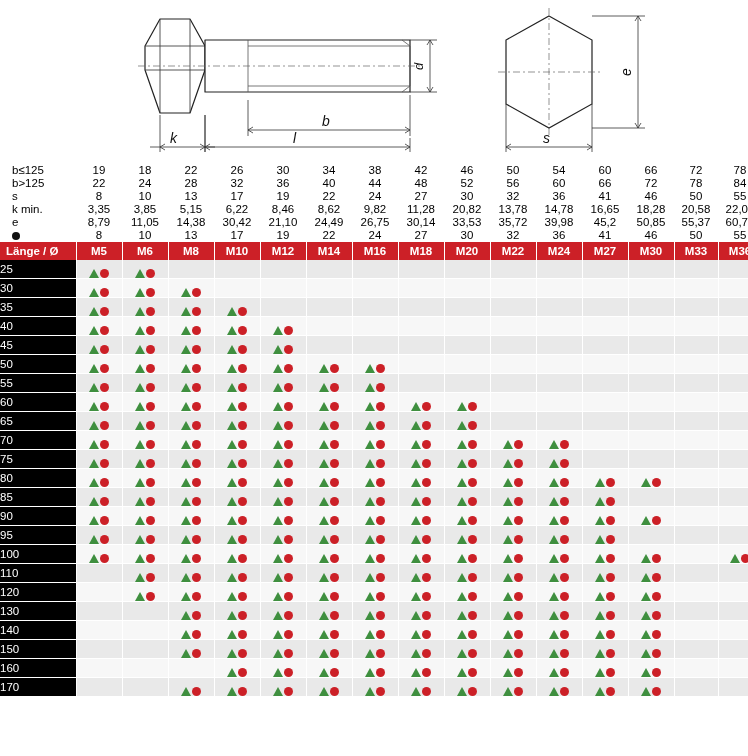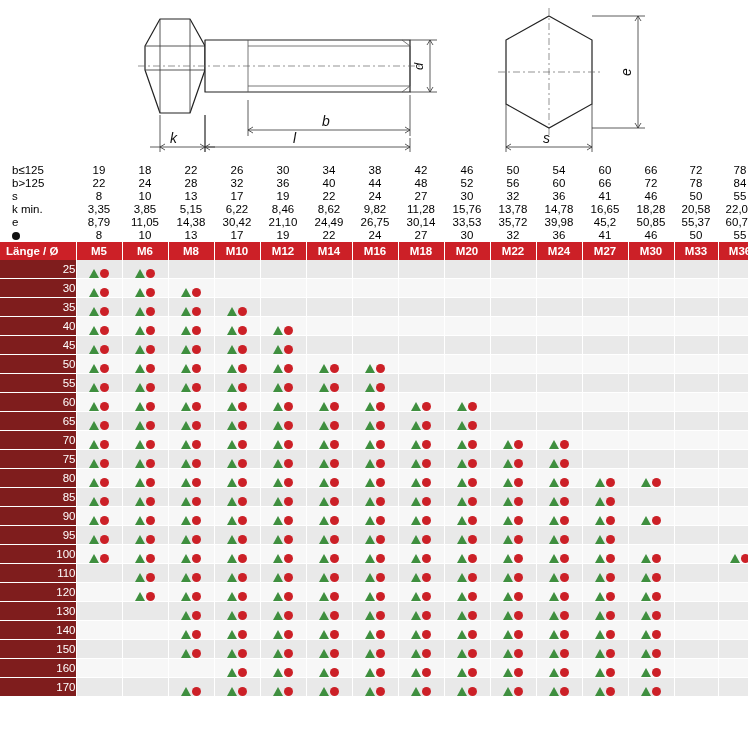--- a/index.html
+++ b/index.html
@@ -64,23 +64,23 @@
     font-weight: bold;
     font-size: 11.5px;
     border-right: 1px solid #ffffff;
     margin-top: 24px;
   }
   .matrix thead th.hdr-first {
     text-align: left;
     padding-left: 6px;
   }
   .matrix tbody td.len {
-    background: #7f1d1d;
+    background: #000000;
     color: #ffffff;
-    text-align: right;
+    text-align: left;
     font-weight: normal;
     border-bottom: 1px solid #ffffff;
     border-right: 1px solid #ffffff;
     font-size: 11.5px;
   }
   .matrix tbody td.cell {
     border-bottom: 1px solid #ffffff;
     border-right: 1px solid #ffffff;
   }
   .matrix tbody tr:nth-child(odd) td.cell { background: #e9e9e9; }
@@ -287,21 +287,21 @@
       <tr>
         <td class="rowlabel">k min.</td>
         <td>3,35</td>
         <td>3,85</td>
         <td>5,15</td>
         <td>6,22</td>
         <td>8,46</td>
         <td>8,62</td>
         <td>9,82</td>
         <td>11,28</td>
-        <td>15,76</td>
+        <td>20,82</td>
         <td>13,78</td>
         <td>14,78</td>
         <td>16,65</td>
         <td>18,28</td>
         <td>20,58</td>
         <td>22,08</td>
       </tr>
       <tr>
         <td class="rowlabel">e</td>
         <td>8,79</td>

